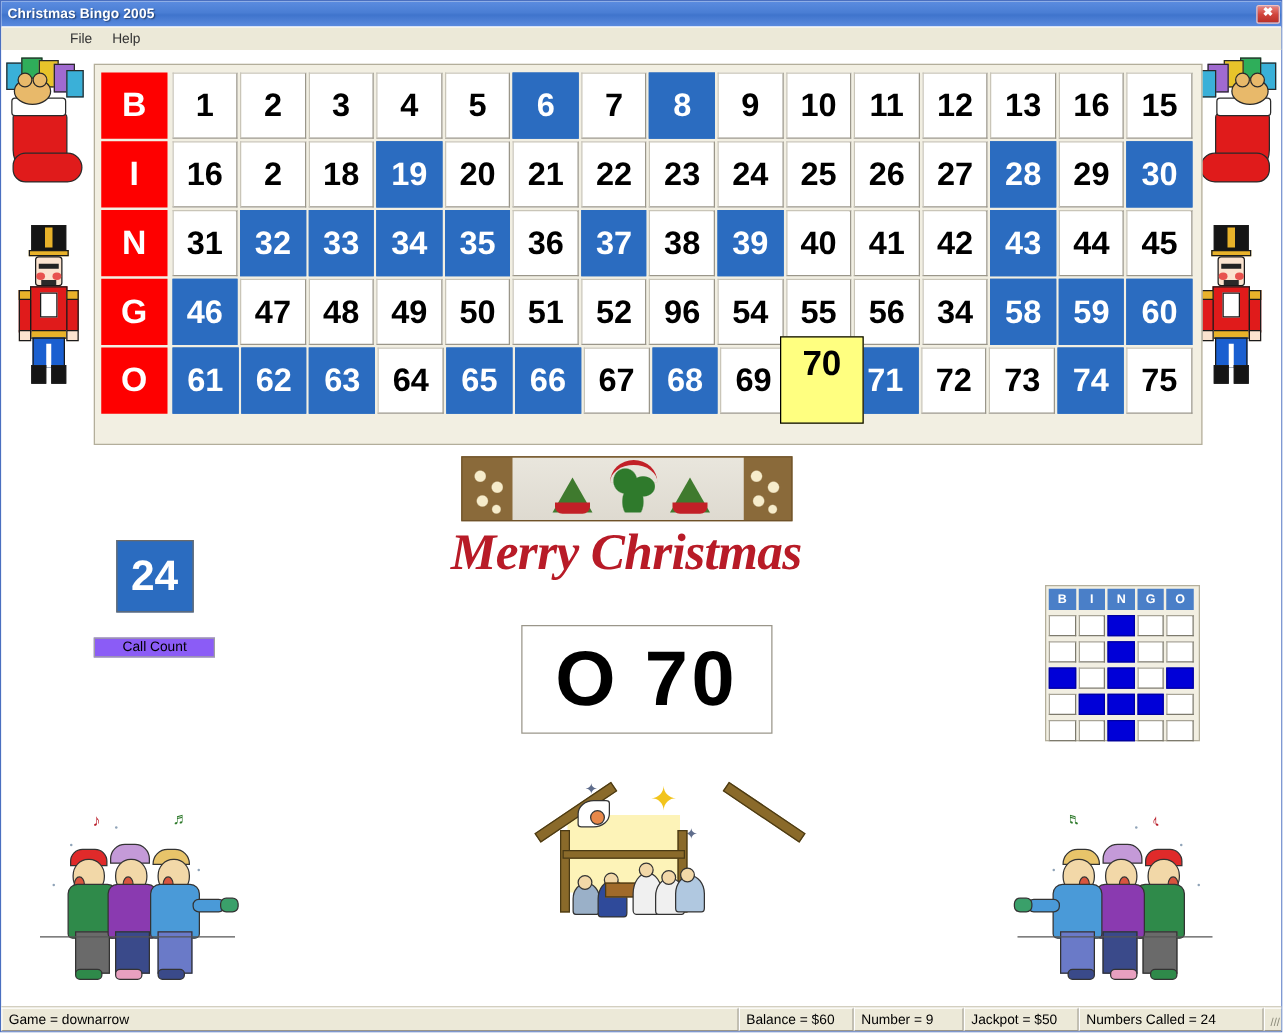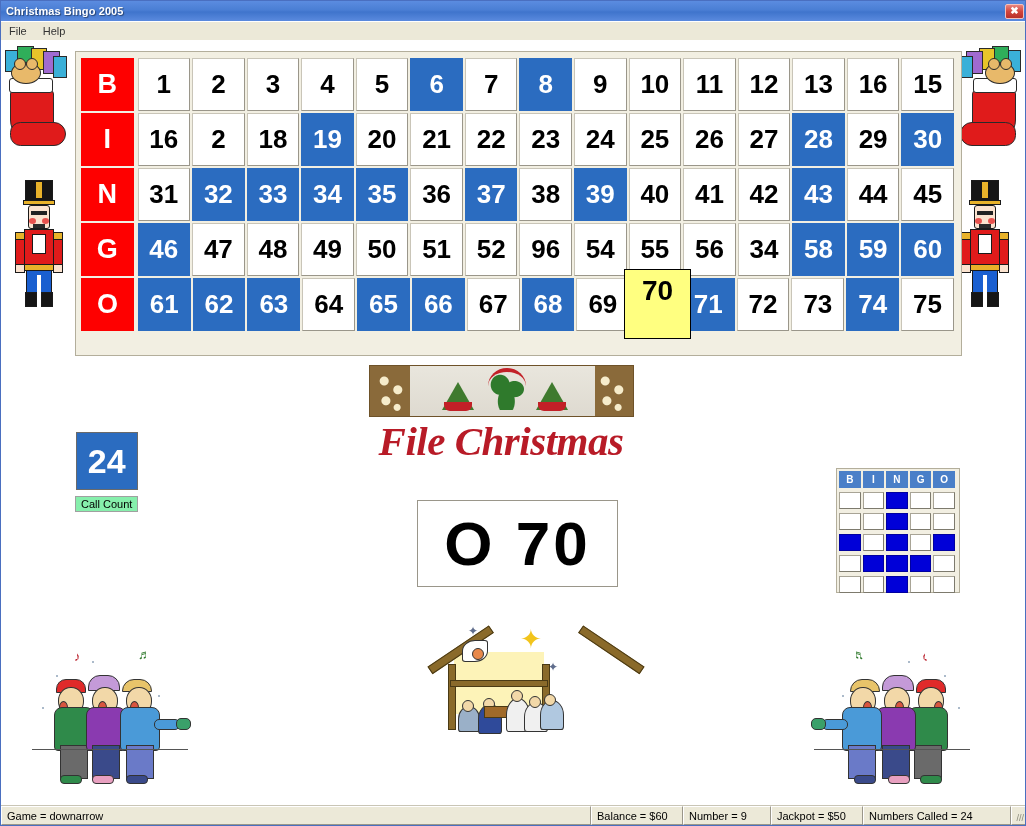--- a/index.html
+++ b/index.html
@@ -52,20 +52,21 @@
   }
 
   
   .menubar {
     position: absolute; left: 0; top: 21px;
     width: 1026px; height: 18px;
     background: #ece9d8;
     display: flex; align-items: center;
     border-bottom: 1px solid #ece9d8;
     box-sizing: border-box;
+    padding-left: 47px;
   }
   .menu-item {
     font-size: 11px; color: #333333;
     padding: 2px 8px;
     cursor: default;
   }
 
   
   .client {
     position: absolute; left: 0; top: 39px;
@@ -138,25 +139,25 @@
     width: 62px; height: 58px;
     background: #2b6cc0;
     border: 1px solid #6a6a6a;
     box-sizing: border-box;
     display: flex; align-items: center; justify-content: center;
     color: #ffffff;
     font-size: 34px; font-weight: bold;
     font-family: "Liberation Sans", sans-serif;
   }
   .callcount-label {
-    margin-top: 6px;
-    background: #86efac;
+    margin-top: 20px;
+    background: #8b5cf6;
     border: 1px solid #a0a0a0;
     font-size: 11px; color: #000000;
-    padding: 1px 5px;
+    padding: 1px 22px;
     box-sizing: border-box;
     white-space: nowrap;
   }
 
   
   .banner-wrap {
     position: absolute; left: 345px; top: 325px;
     width: 310px;
     display: flex; flex-direction: column; align-items: center;
   }
@@ -664,21 +665,21 @@
     <div class="banner-wrap">
       <div class="bells-strip">
         <div class="bells-inner"></div>
         <div class="scroll-orn scroll-l"></div>
         <div class="scroll-orn scroll-r"></div>
         <div class="bell bell-l"></div>
         <div class="bell bell-r"></div>
         <div class="ribbon"></div>
         <div class="holly"></div>
       </div>
-      <div class="merry-text">File Christmas</div>
+      <div class="merry-text">Merry Christmas</div>
     </div>
 
     <div class="calldisplay">O 70</div>
 
     <div class="minicard">
       <div class="mini-row">
         <div class="mini-hdr">B</div>
         <div class="mini-hdr">I</div>
         <div class="mini-hdr">N</div>
         <div class="mini-hdr">G</div>

